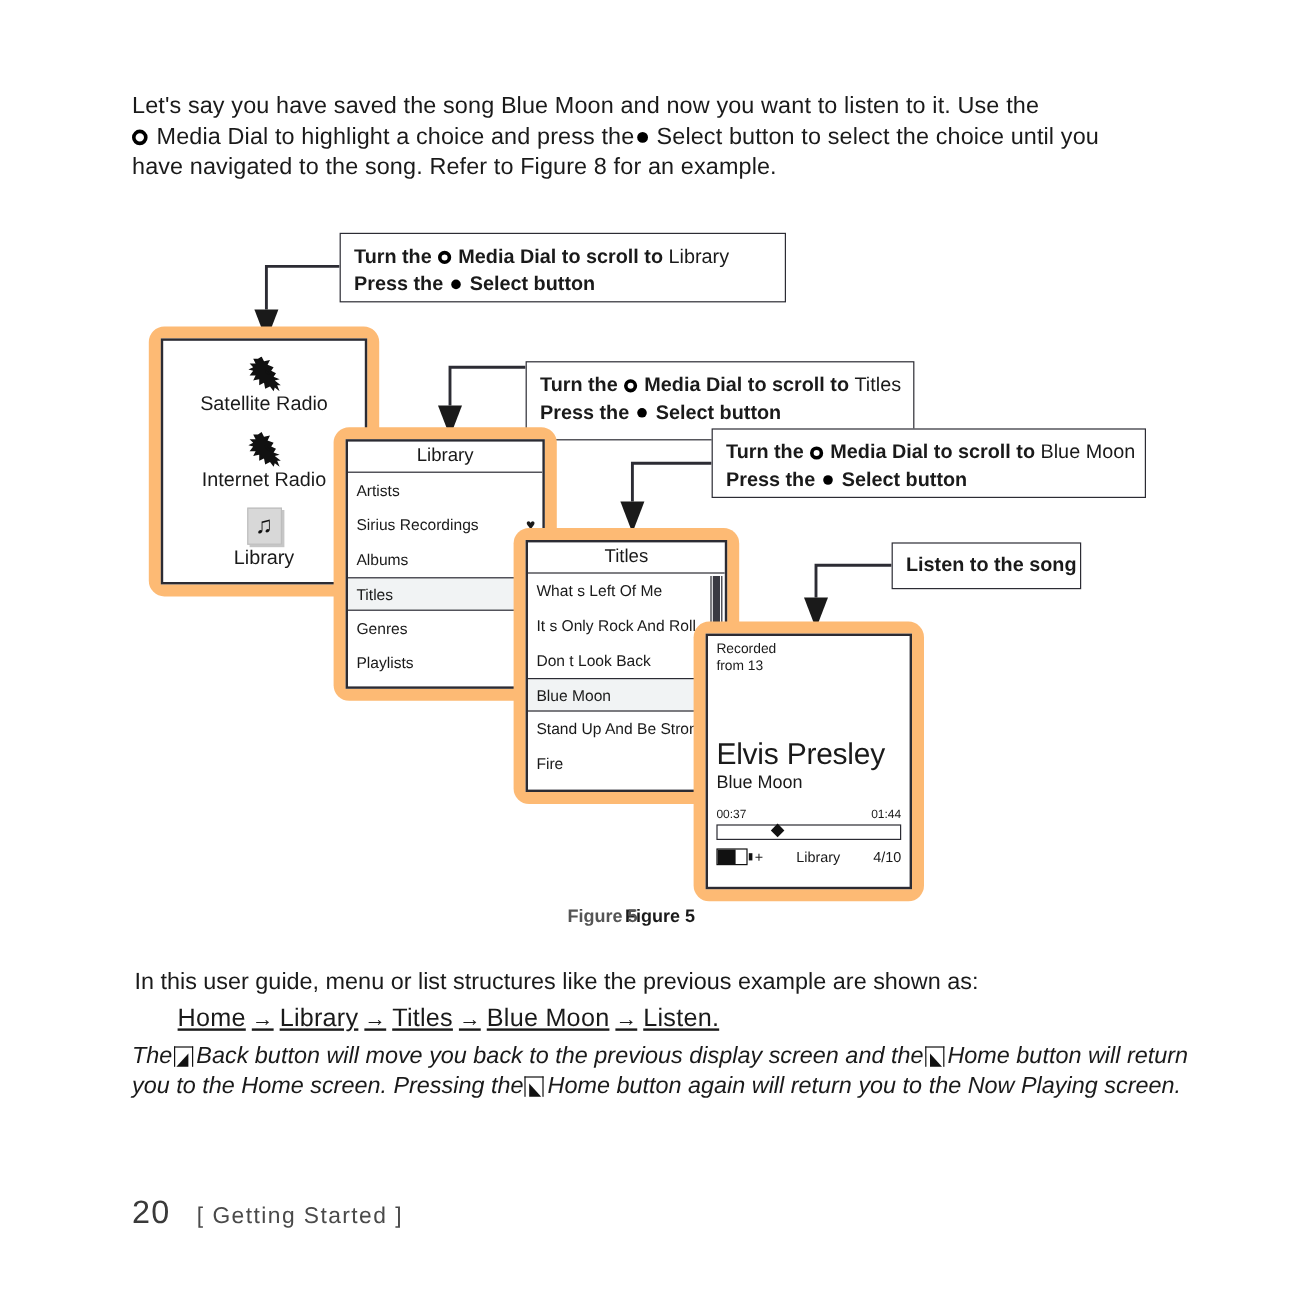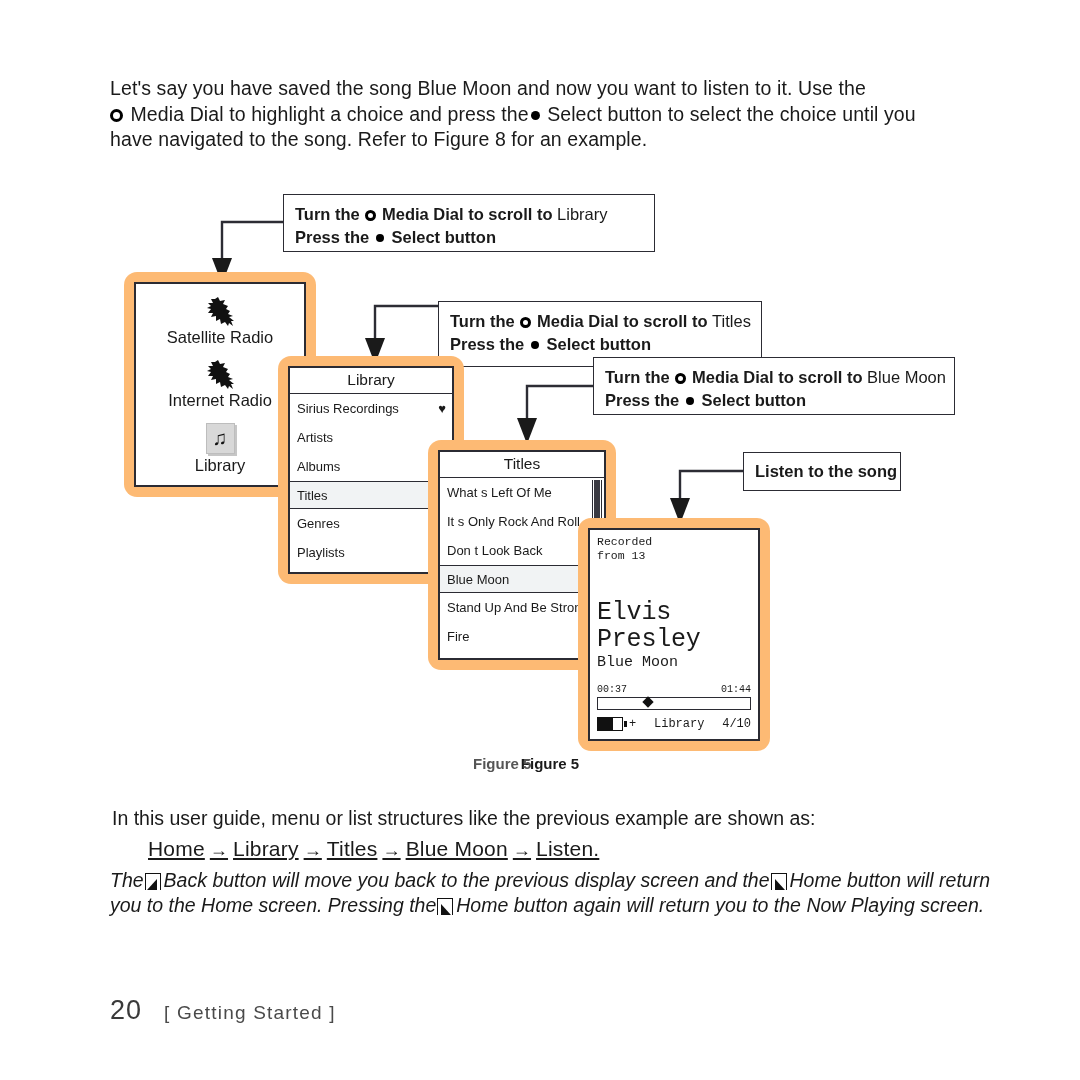--- a/index.html
+++ b/index.html
@@ -165,24 +165,23 @@
     position: absolute;
     left: 1px; right: 1px; top: 0;
     height: 43%;
     background: #3a3a42;
   }
 
   
   .now {
     height: 100%;
     display: flex; flex-direction: column;
-    padding: 5px 7px 8px 7px;
-    box-sizing: border-box;
-    position: relative;
-    font-family: Liberation Mono, monospace;
+    padding: 5px 7px 18px 7px;
+    box-sizing: border-box;
+    position: relative;
   }
   .now-rec { font-size: 11.5px; line-height: 13.5px; }
   .now-spacer { flex: 1; }
   .now-artist { font-size: 25px; line-height: 27px; letter-spacing: -0.2px; }
   .now-song { font-size: 15px; line-height: 18px; margin-top: 1px; }
   .now-times {
     display: flex; justify-content: space-between;
     font-size: 10px; margin-top: 12px;
   }
   .now-bar {
@@ -388,25 +387,25 @@
 
       </div>
     </div>
   </div>
 
   <div class="device" id="device-library">
     <div class="screen">
       <div class="list-title">Library</div>
       <div class="list-rows">
         <div class="list-row">
+          <span>Artists</span>
+        </div>
+        <div class="list-row">
           <span>Sirius Recordings</span>
           <span class="heart">♥</span>
-        </div>
-        <div class="list-row">
-          <span>Artists</span>
         </div>
         <div class="list-row">
           <span>Albums</span>
         </div>
         <div class="list-row sel">
           <span>Titles</span>
         </div>
         <div class="list-row">
           <span>Genres</span>
         </div>

